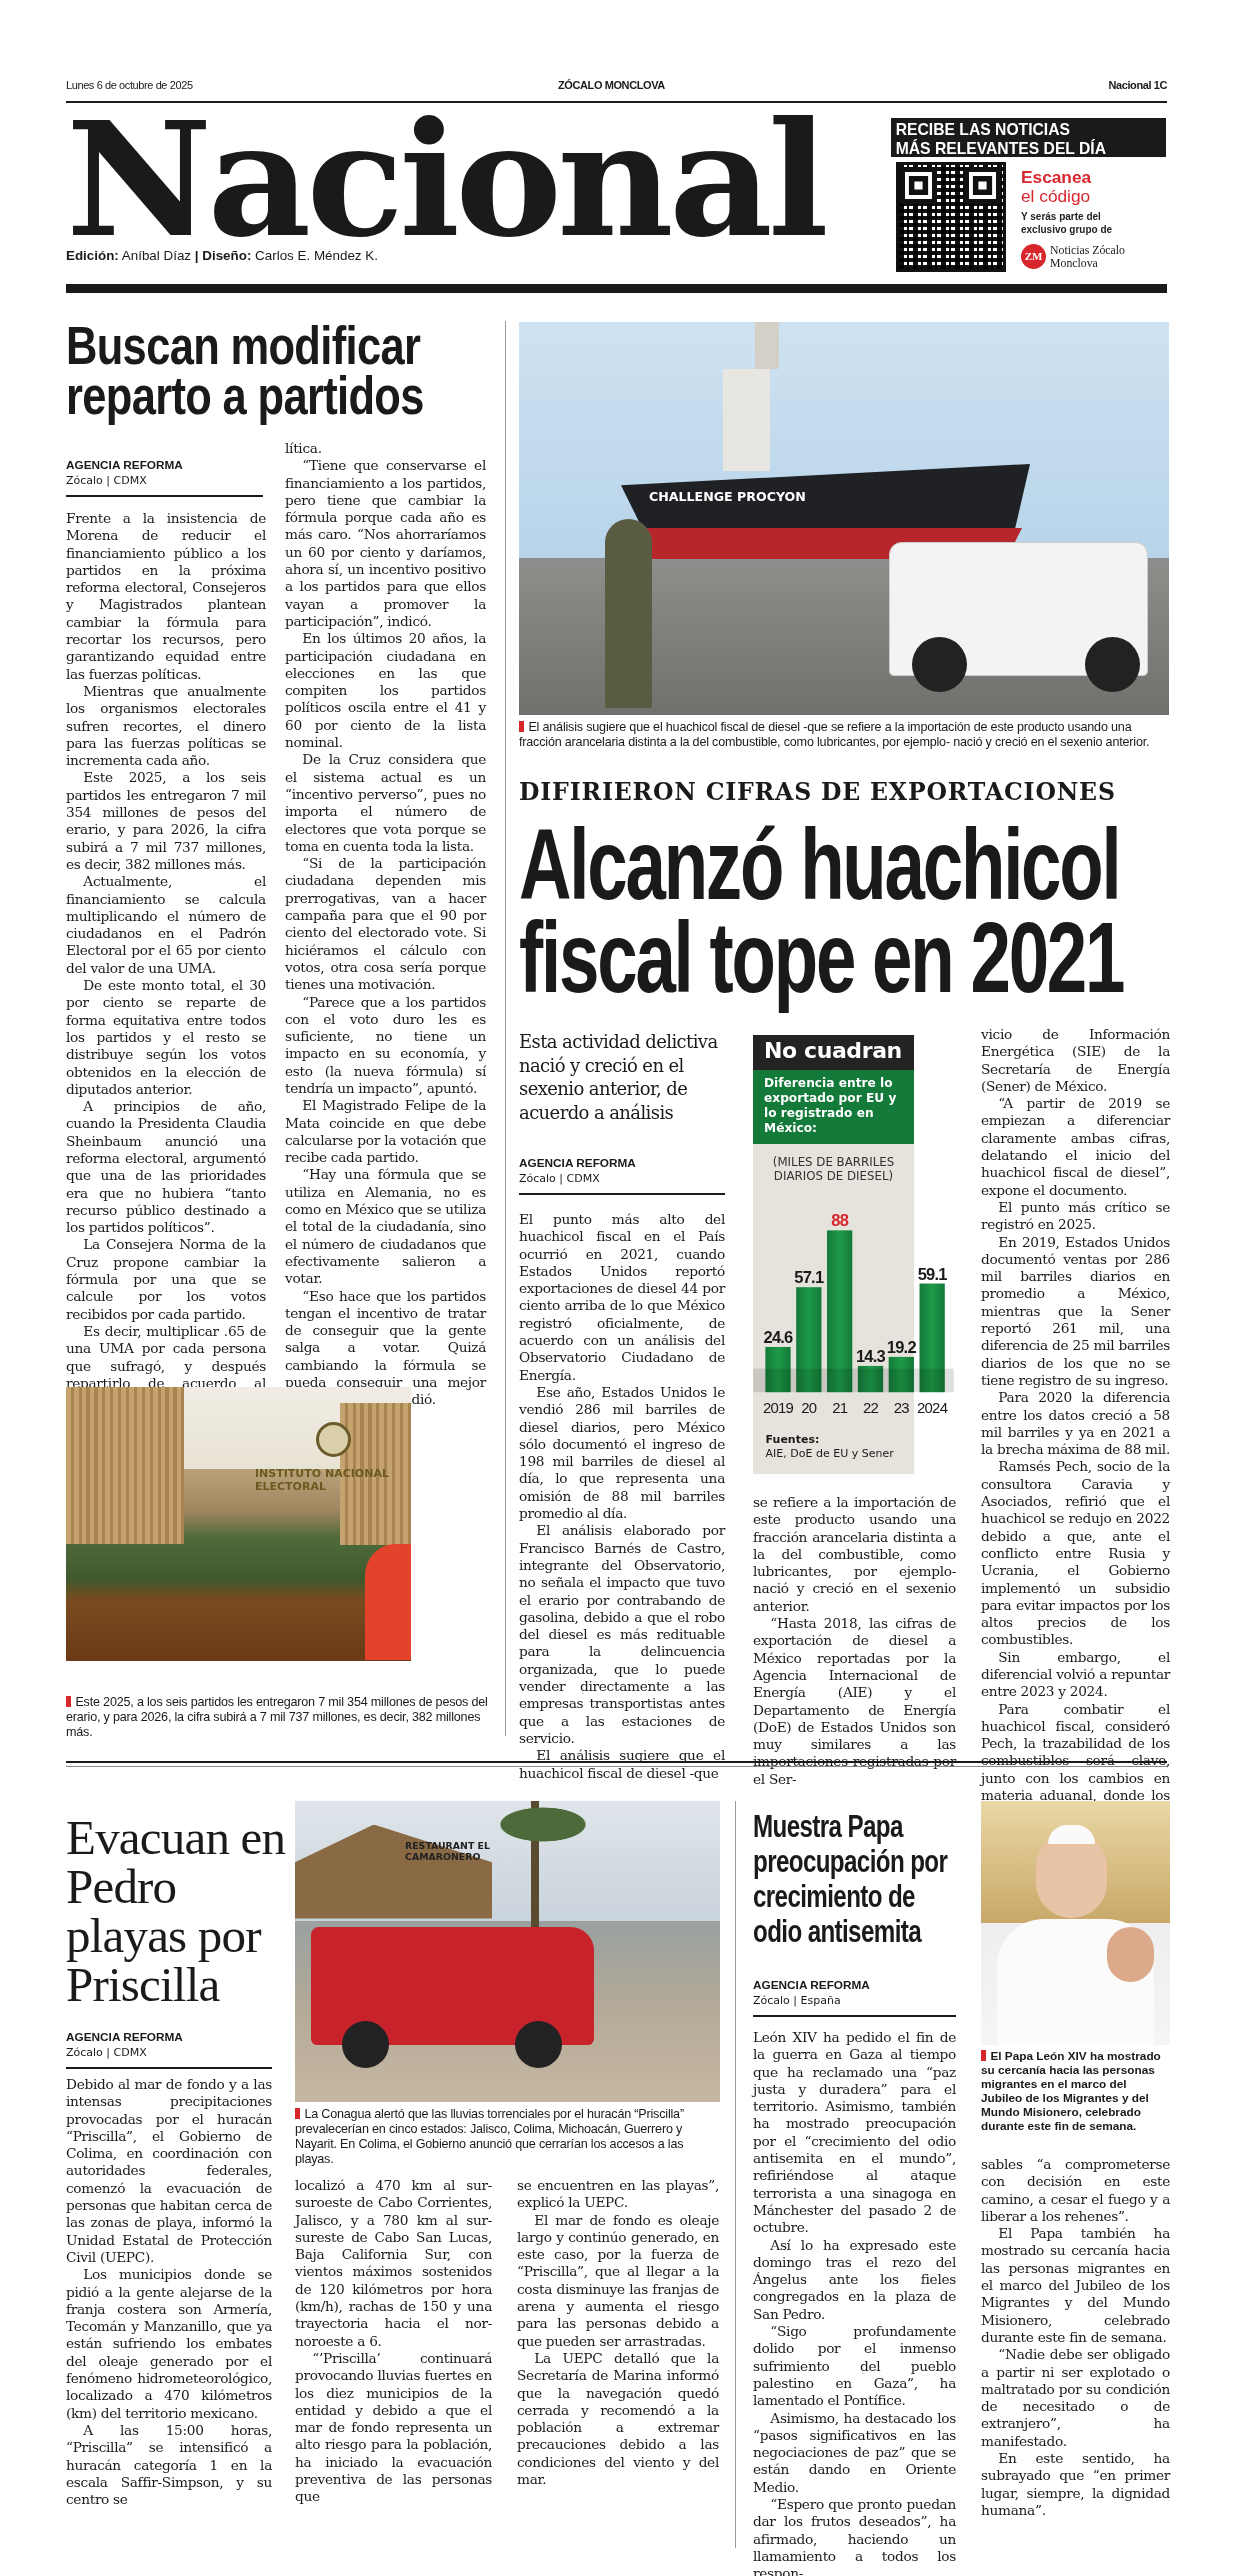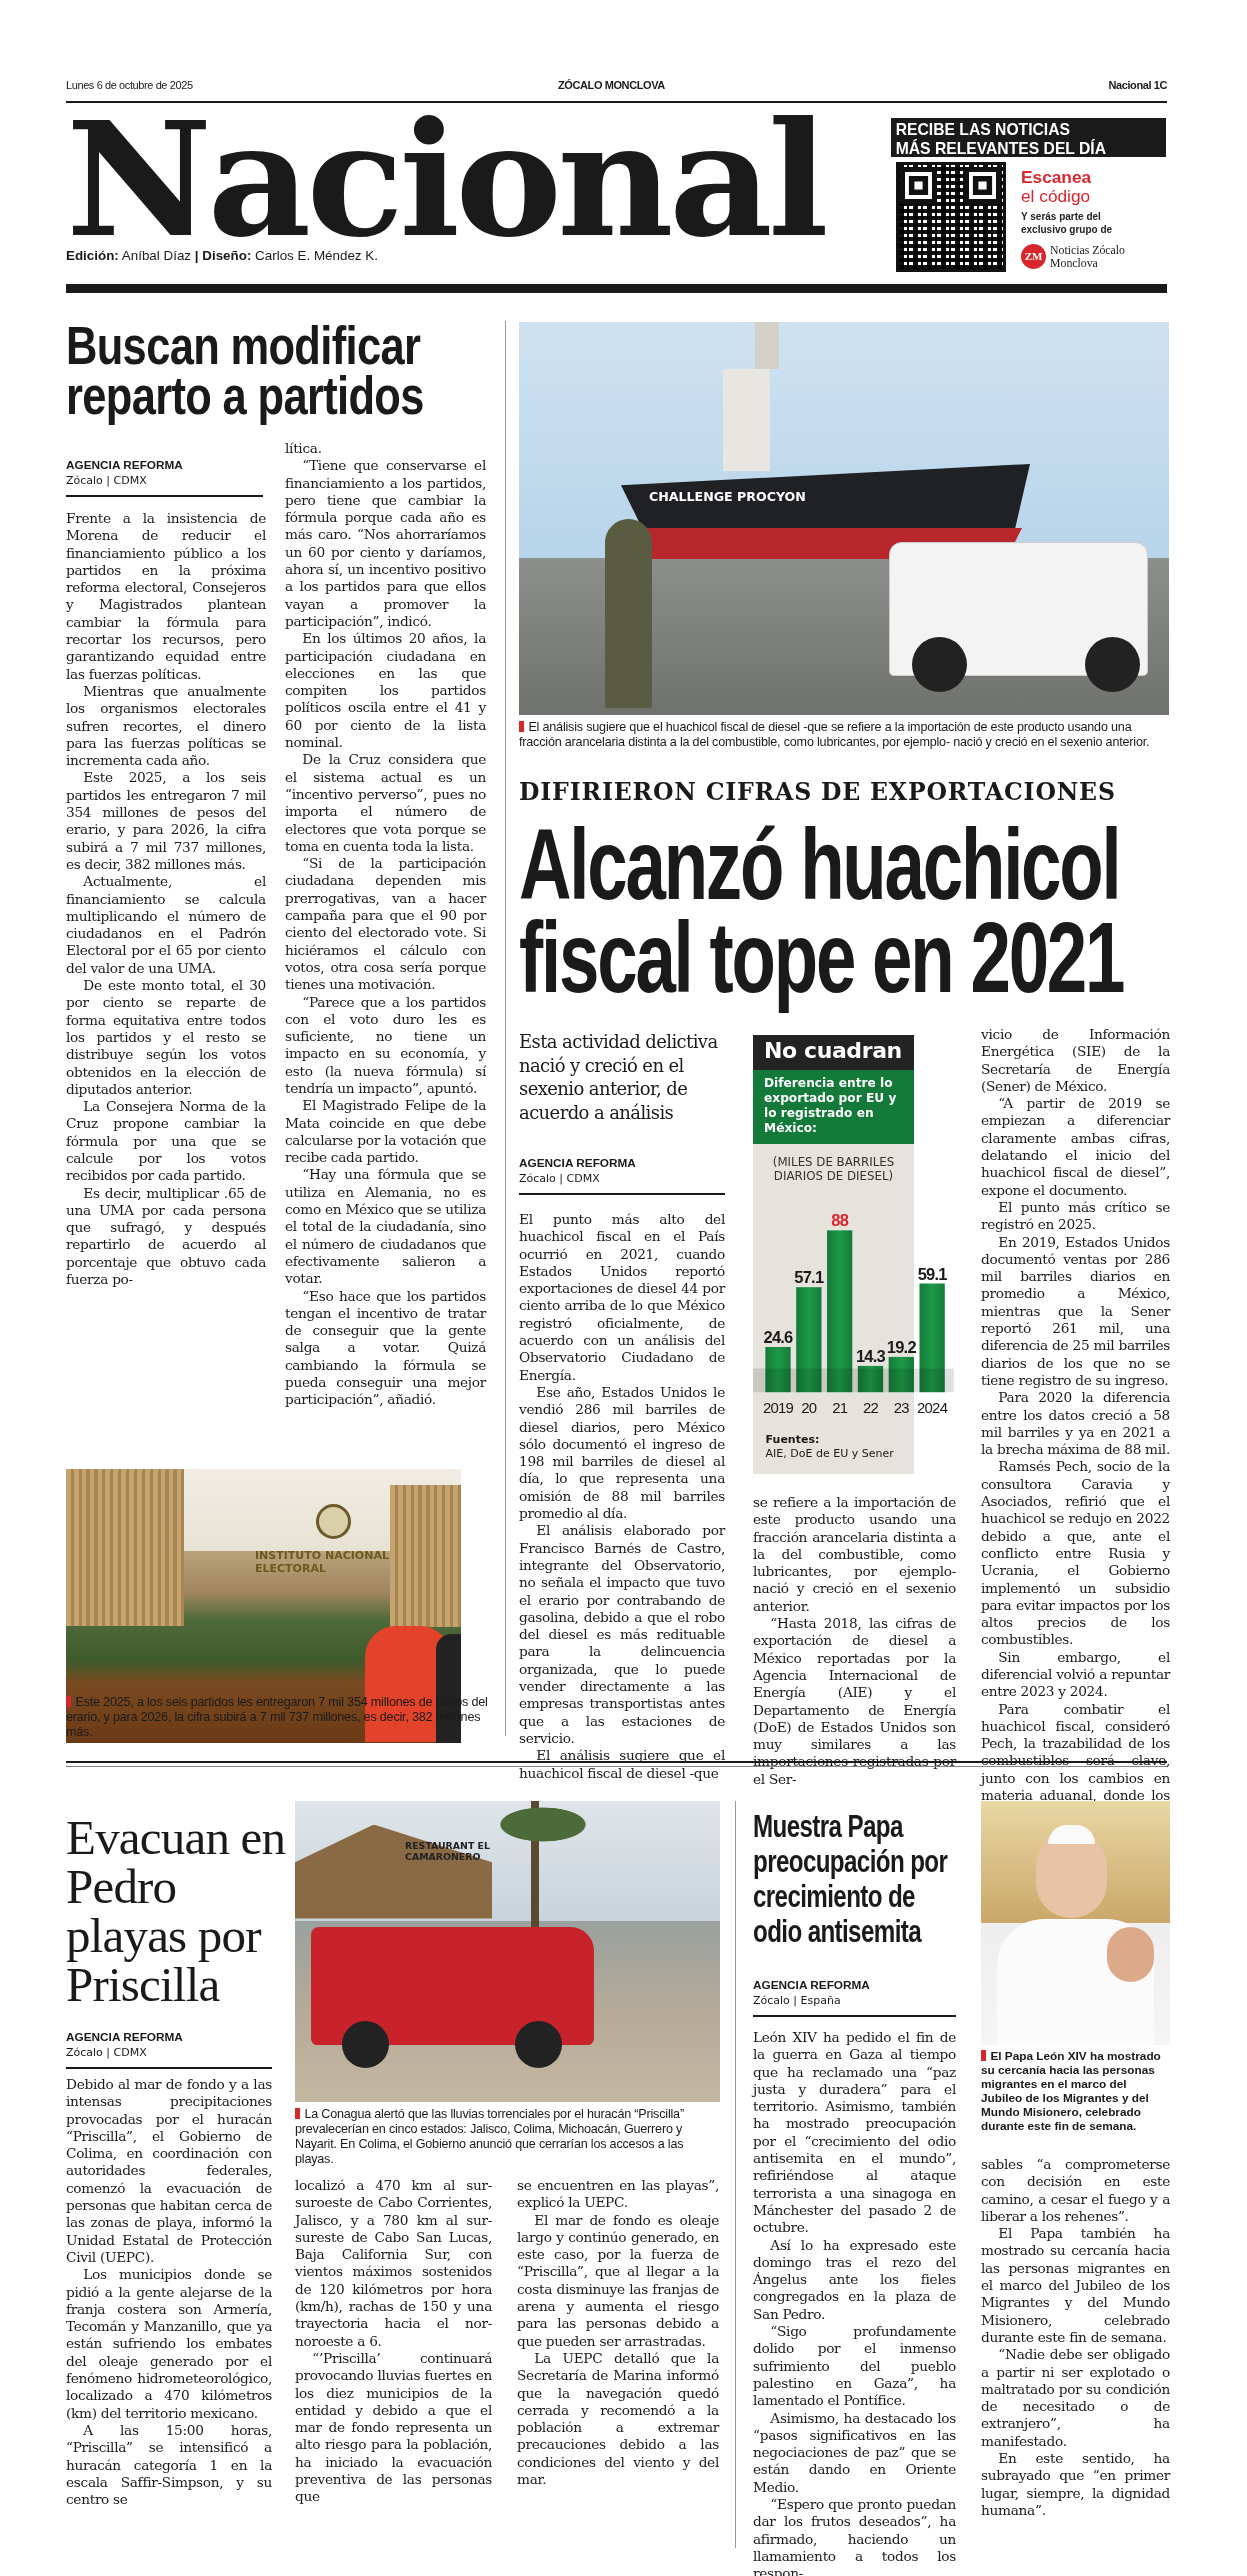--- a/index.html
+++ b/index.html
@@ -93,36 +93,37 @@
   <div class="agency">AGENCIA REFORMA</div>
   <div class="loc">Zócalo | CDMX</div>
   <div class="byline-rule"></div>
 </div>
 <div class="abs col" style="left:66px;top:510px;width:200px" id="s1c1">
     <p class="first">Frente a la insistencia de Morena de reducir el financiamiento público a los partidos en la próxima reforma electoral, Consejeros y Magistrados plantean cambiar la fórmula para recortar los recursos, pero garantizando equidad entre las fuerzas políticas.</p>
     <p>Mientras que anualmente los organismos electorales sufren recortes, el dinero para las fuerzas políticas se incrementa cada año.</p>
     <p>Este 2025, a los seis partidos les entregaron 7 mil 354 millones de pesos del erario, y para 2026, la cifra subirá a 7 mil 737 millones, es decir, 382 millones más.</p>
     <p>Actualmente, el financiamiento se calcula multiplicando el número de ciudadanos en el Padrón Electoral por el 65 por ciento del valor de una UMA.</p>
     <p>De este monto total, el 30 por ciento se reparte de forma equitativa entre todos los partidos y el resto se distribuye según los votos obtenidos en la elección de diputados anterior.</p>
+    <p>A principios de año, cuando la Presidenta Claudia Sheinbaum anunció una reforma electoral, argumentó que una de las prioridades era que no hubiera “tanto recurso público destinado a los partidos políticos”.</p>
     <p>La Consejera Norma de la Cruz propone cambiar la fórmula por una que se calcule por los votos recibidos por cada partido.</p>
     <p>Es decir, multiplicar .65 de una UMA por cada persona que sufragó, y después repartirlo de acuerdo al porcentaje que obtuvo cada fuerza po-</p>
   </div>
 <div class="abs col" style="left:285px;top:440px;width:201px" id="s1c2">
     <p class="first">lítica.</p>
     <p>“Tiene que conservarse el financiamiento a los partidos, pero tiene que cambiar la fórmula porque cada año es más caro. “Nos ahorraríamos un 60 por ciento y daríamos, ahora sí, un incentivo positivo a los partidos para que ellos vayan a promover la participación”, indicó.</p>
     <p>En los últimos 20 años, la participación ciudadana en elecciones en las que compiten los partidos políticos oscila entre el 41 y 60 por ciento de la lista nominal.</p>
     <p>De la Cruz considera que el sistema actual es un “incentivo perverso”, pues no importa el número de electores que vota porque se toma en cuenta toda la lista.</p>
     <p>“Si de la participación ciudadana dependen mis prerrogativas, van a hacer campaña para que el 90 por ciento del electorado vote. Si hiciéramos el cálculo con votos, otra cosa sería porque tienes una motivación.</p>
     <p>“Parece que a los partidos con el voto duro les es suficiente, no tiene un impacto en su economía, y esto (la nueva fórmula) sí tendría un impacto”, apuntó.</p>
     <p>El Magistrado Felipe de la Mata coincide en que debe calcularse por la votación que recibe cada partido.</p>
     <p>“Hay una fórmula que se utiliza en Alemania, no es como en México que se utiliza el total de la ciudadanía, sino el número de ciudadanos que efectivamente salieron a votar.</p>
     <p>“Eso hace que los partidos tengan el incentivo de tratar de conseguir que la gente salga a votar. Quizá cambiando la fórmula se pueda conseguir una mejor participación”, añadió.</p>
   </div>
 
-<div class="abs photo" style="left:66px;top:1469px;width:395px;height:274px;background:linear-gradient(180deg,#f1ede4 0%,#e8e2d4 30%,#b9a27a 30%,#a0865e 45%,#4f6a3a 55%,#3f5a2c 70%,#7a4a20 78%,#6b3a16 100%)">
+<div class="abs photo" style="left:66px;top:1387px;width:345px;height:274px;background:linear-gradient(180deg,#f1ede4 0%,#e8e2d4 30%,#b9a27a 30%,#a0865e 45%,#4f6a3a 55%,#3f5a2c 70%,#7a4a20 78%,#6b3a16 100%)">
   <div class="abs" style="left:0;top:0;width:118px;height:157px;background:repeating-linear-gradient(90deg,#c4a36e 0 4.7px,#a88550 4.7px 7.9px)"></div>
   <div class="abs" style="right:0;top:15.7px;width:71px;height:142px;background:repeating-linear-gradient(90deg,#c4a36e 0 4.7px,#a88550 4.7px 7.9px)"></div>
   <div class="abs" style="left:250px;top:35px;width:35px;height:35px;border-radius:50%;border:3.1px solid #6b5a2a;background:#d9cfa8"></div>
   <div class="abs" style="left:189px;top:80px;font-family:'DejaVu Sans',sans-serif;font-weight:bold;font-size:11px;color:#6a5a20">INSTITUTO NACIONAL ELECTORAL</div>
   <div class="abs" style="left:299px;top:157px;width:86px;height:116px;background:#e2432a;border-radius:31px 31px 0 0"></div>
   <div class="abs" style="left:370px;top:165px;width:51px;height:109px;background:#222;border-radius:15.7px 0 0 0"></div>
 </div>
 <div class="abs caption" style="left:66px;top:1695px;width:425px">Este 2025, a los seis partidos les entregaron 7 mil 354 millones de pesos del erario, y para 2026, la cifra subirá a 7 mil 737 millones, es decir, 382 millones más.</div>
 
 <div class="abs vrule" style="left:505px;top:321px;height:1415px"></div>

